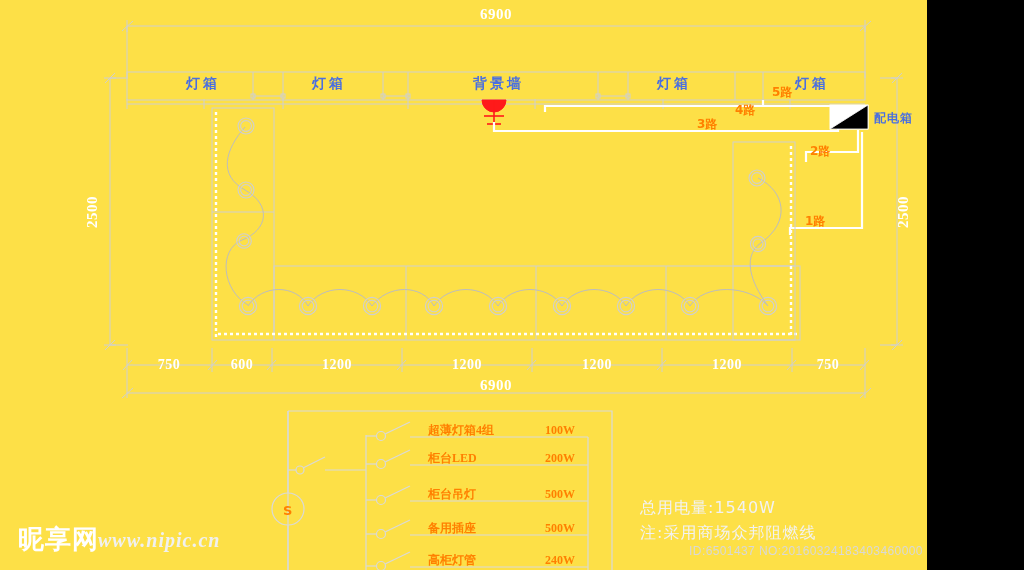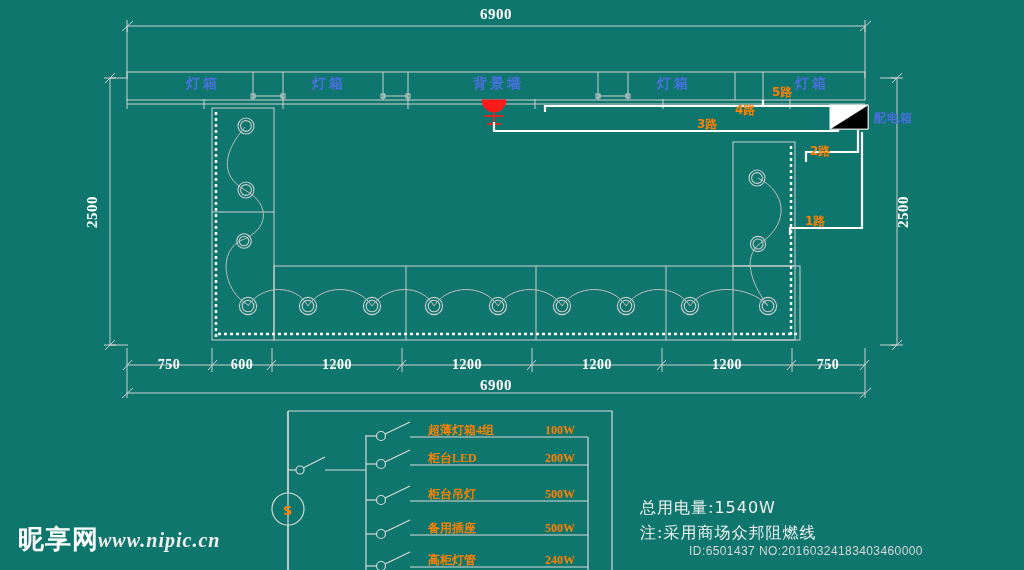--- a/index.html
+++ b/index.html
@@ -1,18 +1,18 @@
 <!DOCTYPE html>
 <html><head>
 <meta charset="utf-8">
 <style>
   html,body{margin:0;padding:0;background:#000;}
   body{width:1024px;height:570px;overflow:hidden;position:relative;
        font-family:"Liberation Sans","DejaVu Sans",sans-serif;}
-  .stage{position:absolute;left:0;top:0;width:1024px;height:570px;background:#0f766e;}
+  .stage{position:absolute;left:0;top:0;width:927px;height:570px;background:#fde047;}
   svg.cad{position:absolute;left:0;top:0;width:1024px;height:570px;}
 
   .dimtext{fill:#ffffff;font-size:15px;font-family:"Liberation Serif","DejaVu Serif",serif;
            font-weight:700;letter-spacing:.5px;}
   .dimtext.small{font-size:14px;}
   .cnblue{fill:#4a6fe0;font-size:14px;font-family:"DejaVu Sans",sans-serif;font-weight:700;letter-spacing:3px;}
   .cnblue2{fill:#4a6fe0;font-size:12px;font-family:"DejaVu Sans",sans-serif;font-weight:700;letter-spacing:1px;}
   .orange{fill:#ff8000;font-size:12px;font-family:"DejaVu Sans",sans-serif;font-weight:700;}
   .orange-lg{fill:#ff8000;font-size:13px;font-family:"DejaVu Sans",sans-serif;font-weight:700;letter-spacing:.5px;}
   .orange-w{fill:#ff8000;font-size:12px;font-family:"Liberation Serif",serif;font-weight:700;}

